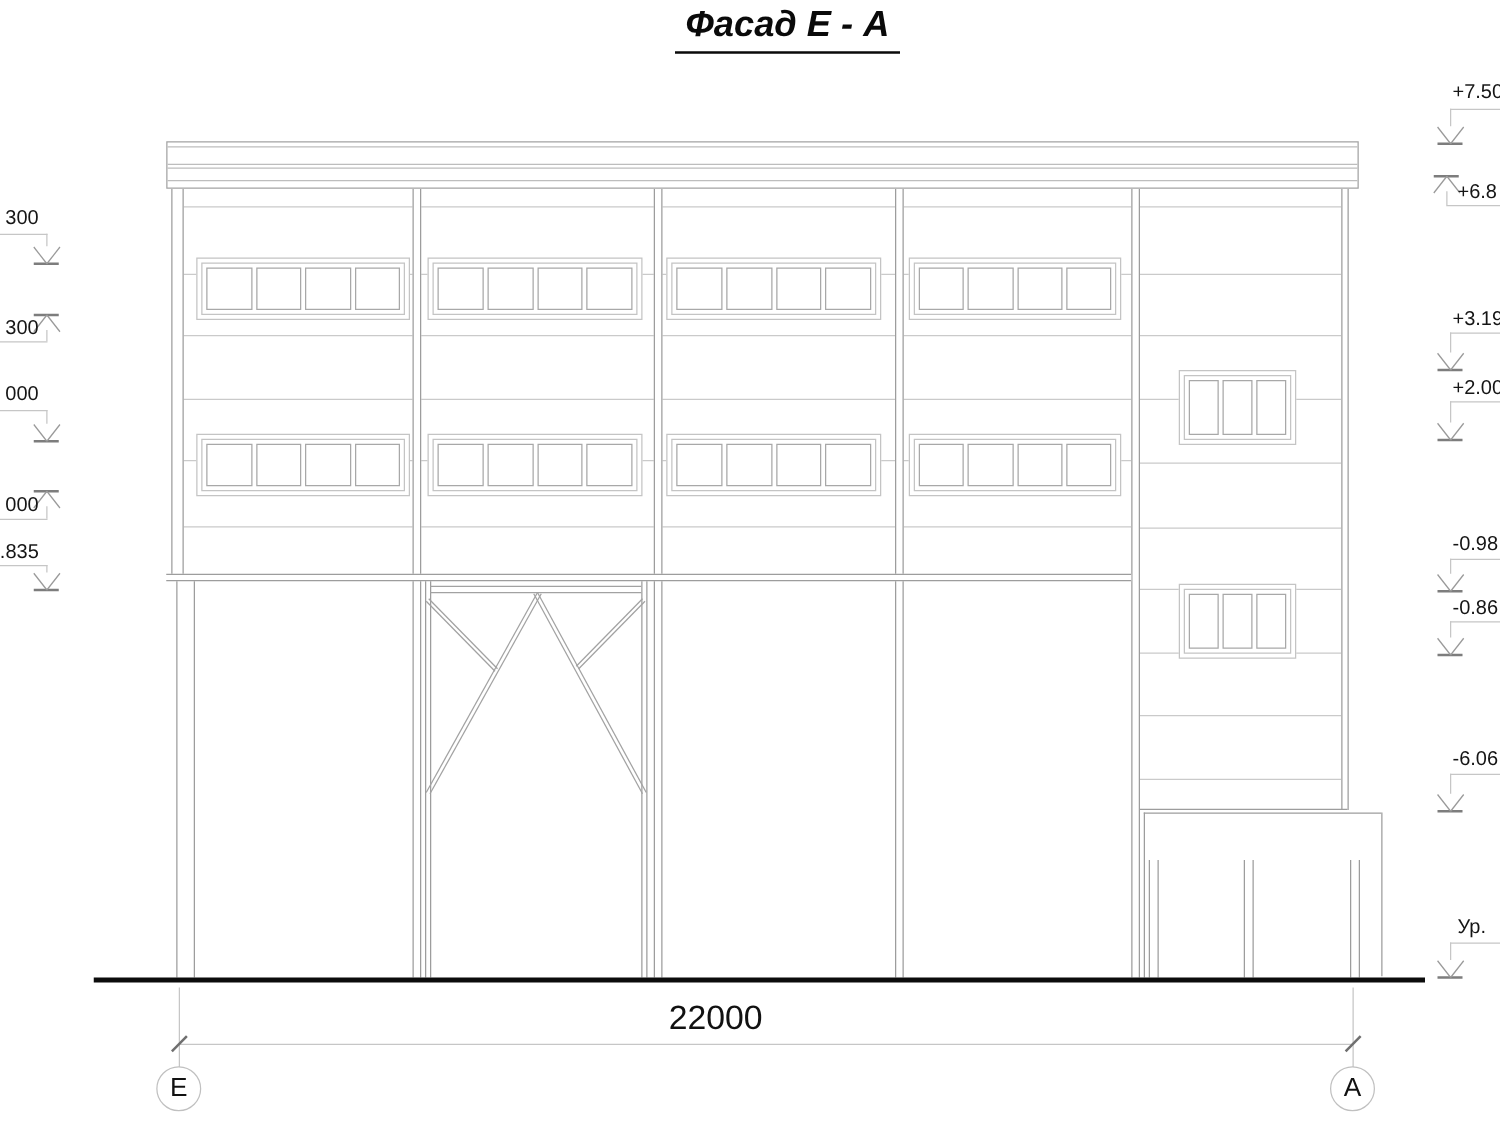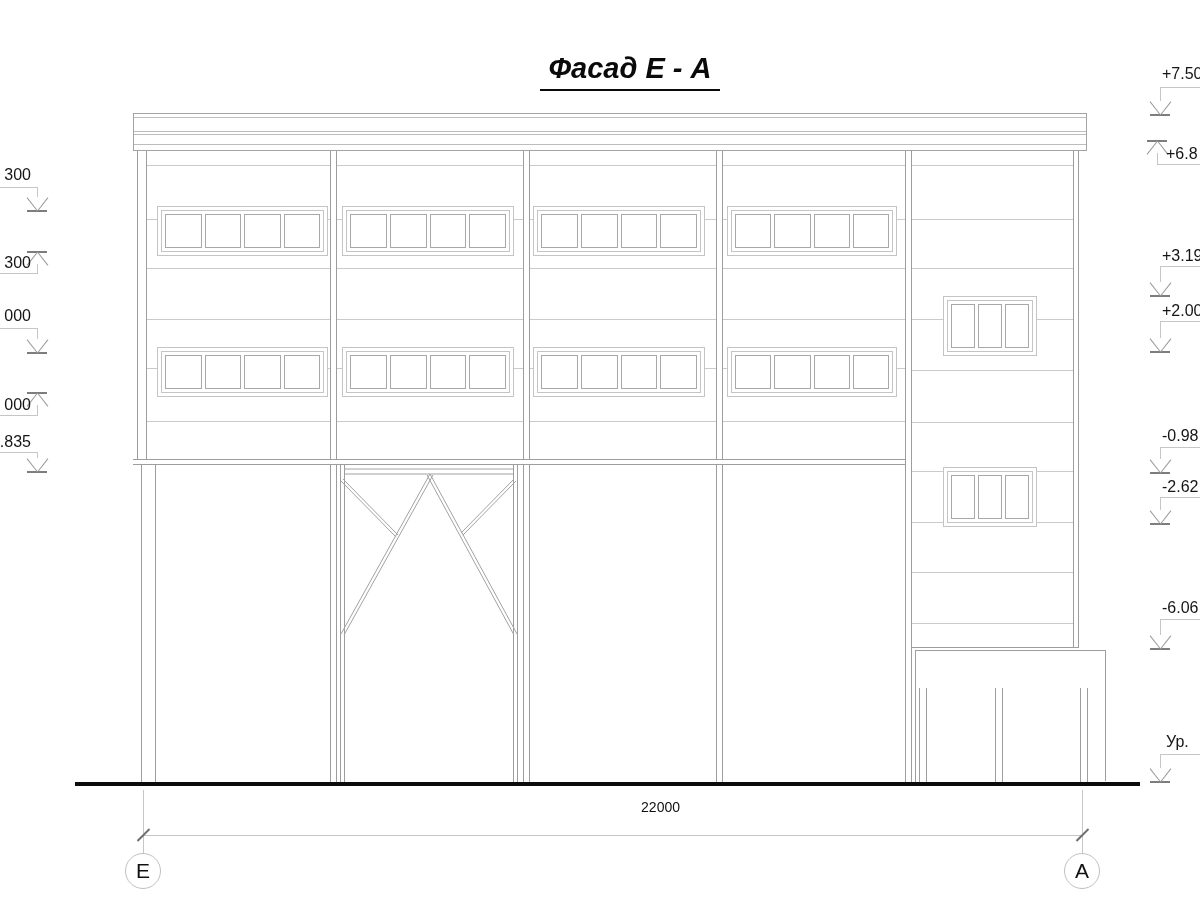--- a/index.html
+++ b/index.html
@@ -1,21 +1,21 @@
 <!DOCTYPE html>
 <html><head>
 <meta charset="utf-8">
 <style>
   html,body{margin:0;padding:0;background:#fff;overflow:hidden;}
   #canvas{position:relative;width:1200px;height:900px;background:#fff;overflow:hidden;
           font-family:"Liberation Sans",sans-serif;}
   
   .title-wrap{position:absolute;left:400px;top:4px;width:460px;text-align:center;}
   .title{display:inline-block;font-style:italic;font-weight:bold;font-size:29px;color:#0a0a0a;
-         border-bottom:2px solid #0a0a0a;padding:0 8px 4px;margin-top:48px;}
+         border-bottom:2px solid #0a0a0a;padding:0 8px 4px;}
   
   .sl{position:absolute;height:1px;background:#cacaca;z-index:1;}
   .ln{position:absolute;background:#9d9d9d;z-index:3;}
   
   .col{position:absolute;border-left:1px solid #9d9d9d;border-right:1px solid #9d9d9d;
        background:#fff;box-sizing:border-box;z-index:3;}
   
   .roof{position:absolute;left:133px;top:113px;width:954px;height:38px;border:1px solid #a3a3a3;
         background:#fff;z-index:5;box-sizing:border-box;}
   .roof i{position:absolute;left:0;right:0;height:1px;background:#bdbdbd;}
@@ -24,21 +24,21 @@
         border-bottom:1px solid #9d9d9d;background:#fff;box-sizing:border-box;z-index:4;}
   
   .win{position:absolute;border:1px solid #c4c4c4;background:#fff;padding:3px;box-sizing:border-box;z-index:2;}
   .wi{height:100%;border:1px solid #c4c4c4;display:flex;gap:3px;padding:3px;box-sizing:border-box;}
   .wi i{flex:1;border:1px solid #a8a8a8;background:#fff;}
   
   .ground{position:absolute;left:75px;top:782px;width:1065px;height:4px;background:#0c0c0c;z-index:6;}
   .ext{position:absolute;width:1px;background:#c6c6c6;z-index:6;}
   .dim{position:absolute;height:1px;background:#c6c6c6;z-index:6;}
   .slash{position:absolute;width:17px;height:2px;background:#6f6f6f;transform:rotate(-45deg);z-index:7;}
-  .dimtext{position:absolute;left:535px;top:799px;width:145px;text-align:right;font-size:14px;color:#111;z-index:7;}
+  .dimtext{position:absolute;left:535px;top:799px;width:145px;text-align:left;font-size:27px;color:#111;z-index:7;}
   .bubble{position:absolute;width:36px;height:36px;border:1.5px solid #c0c0c0;border-radius:50%;
           display:flex;align-items:center;justify-content:center;font-size:21px;color:#111;
           background:#fff;z-index:7;box-sizing:border-box;}
   
   .emt{position:absolute;font-size:16px;color:#151515;z-index:7;white-space:nowrap;}
   .emt.r{width:91px;text-align:right;}
   .emh{position:absolute;height:1px;background:#c6c6c6;z-index:6;}
   .emv{position:absolute;width:1px;background:#c6c6c6;z-index:6;}
   .ema{position:absolute;width:20px;height:13px;border-bottom:2px solid #7d7d7d;z-index:6;}
   .ema i{position:absolute;left:9.5px;top:-3px;width:1px;height:17px;background:#9a9a9a;transform-origin:50% 100%;}
@@ -281,21 +281,21 @@
     </div>
 
   <div class="emt" style="left:1162px;top:427px;">-0.98</div>
   <div class="emh" style="left:1160px;top:447px;width:40px;"></div>
   <div class="emv" style="left:1160px;top:447px;height:12px;"></div>
   <div class="ema" style="left:1150px;top:459px;">
       <i class="l"></i>
       <i class="r"></i>
     </div>
 
-  <div class="emt" style="left:1162px;top:478px;">-2.62</div>
+  <div class="emt" style="left:1162px;top:478px;">-0.86</div>
   <div class="emh" style="left:1160px;top:497px;width:40px;"></div>
   <div class="emv" style="left:1160px;top:497px;height:13px;"></div>
   <div class="ema" style="left:1150px;top:510px;">
       <i class="l"></i>
       <i class="r"></i>
     </div>
 
   <div class="emt" style="left:1162px;top:599px;">-6.06</div>
   <div class="emh" style="left:1160px;top:619px;width:40px;"></div>
   <div class="emv" style="left:1160px;top:619px;height:16px;"></div>

